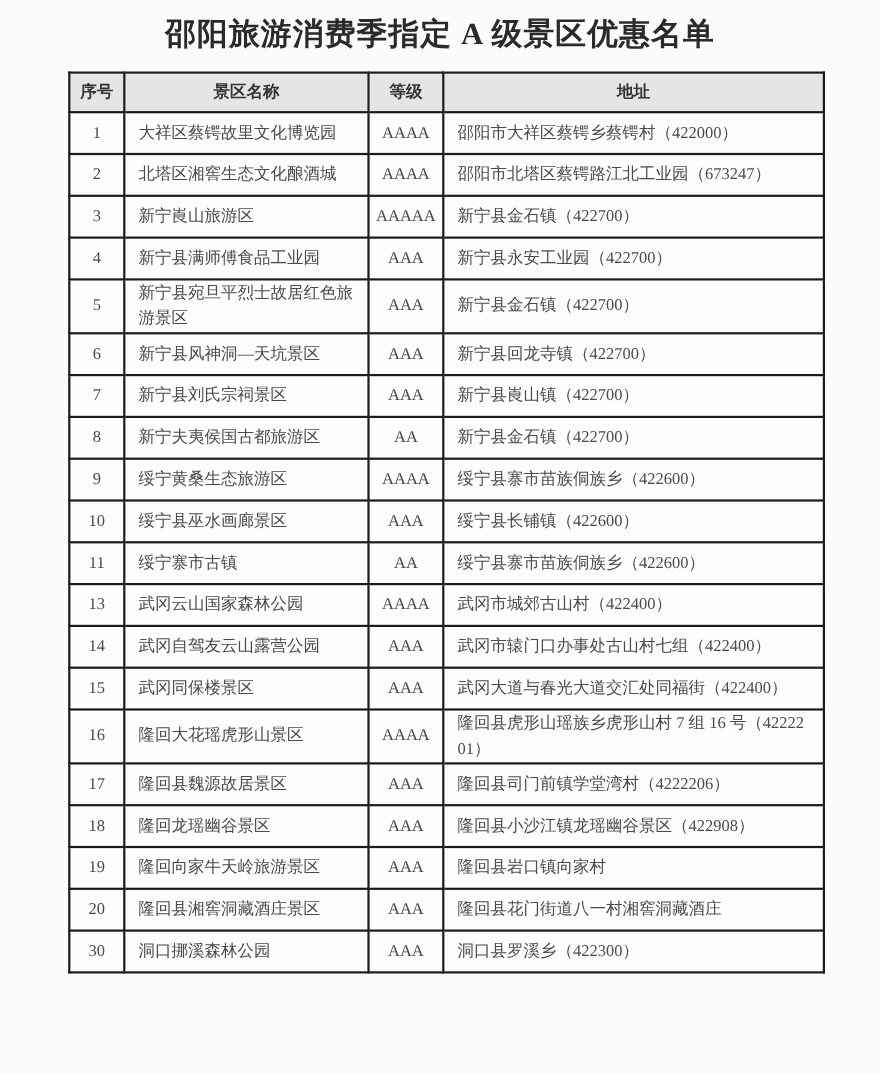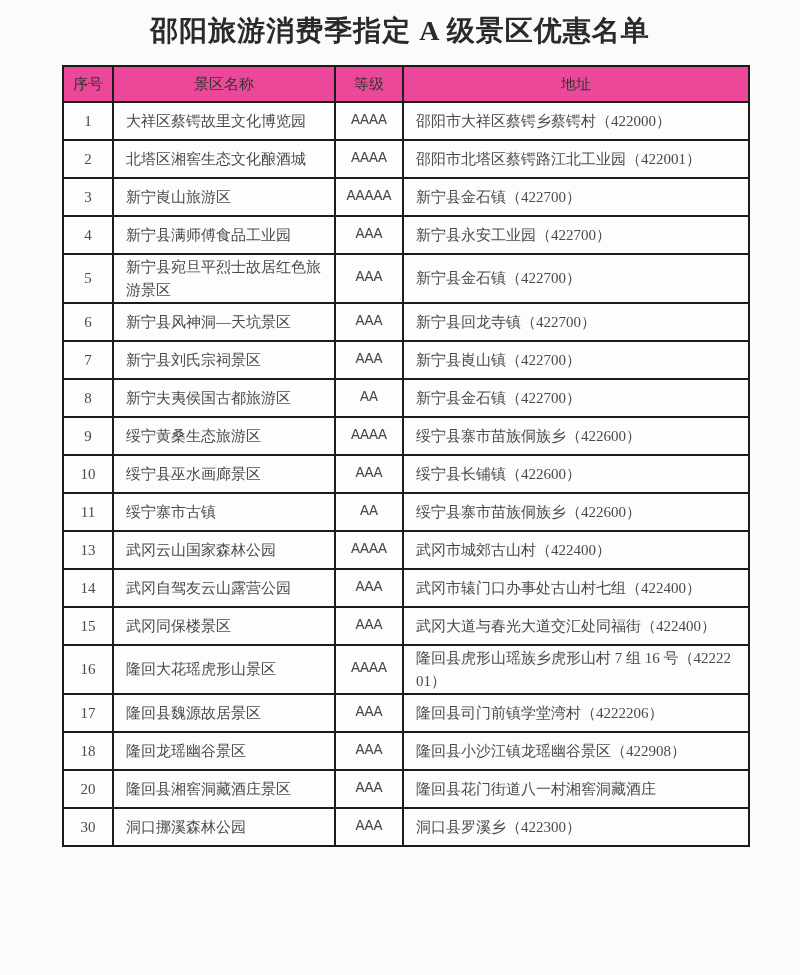--- a/index.html
+++ b/index.html
@@ -37,37 +37,37 @@
   table.roster td {
     border: 2.5px solid #1b1b1b;
     font-size: 15px;
     line-height: 1.5;
     box-sizing: border-box;
     overflow: hidden;
     word-break: break-all;
   }
   table.roster th {
     height: 36px;
-    font-weight: normal;
+    font-weight: bold;
     text-align: center;
     color: #333333;
-    background: #ec4899;
+    background: #e5e5e5;
   }
   table.roster td {
     height: 38px;
     color: #4a4a4a;
   }
   .center { text-align: center; }
   .left   { text-align: left; padding-left: 12px; padding-right: 10px; }
   .col-no    { width: 50px; }
   .col-name  { width: 222px; }
   .col-grade { width: 68px; }
   .col-addr  { width: auto; }
   .grade-text {
-    font-family: Liberation Mono, monospace;
+    font-family: Liberation Serif, serif;
     font-size: 14px;
     letter-spacing: 0px;
     color: #555555;
   }
 </style>
 </head>
 <body>
 
 <div class="page">
   <div class="doc-title">邵阳旅游消费季指定 A 级景区优惠名单</div>
@@ -91,21 +91,21 @@
         <tr>
           <td class="center">1</td>
           <td class="left">大祥区蔡锷故里文化博览园</td>
           <td class="center grade-text">AAAA</td>
           <td class="left">邵阳市大祥区蔡锷乡蔡锷村（422000）</td>
         </tr>
         <tr>
           <td class="center">2</td>
           <td class="left">北塔区湘窖生态文化酿酒城</td>
           <td class="center grade-text">AAAA</td>
-          <td class="left">邵阳市北塔区蔡锷路江北工业园（422001）</td>
+          <td class="left">邵阳市北塔区蔡锷路江北工业园（673247）</td>
         </tr>
         <tr>
           <td class="center">3</td>
           <td class="left">新宁崀山旅游区</td>
           <td class="center grade-text">AAAAA</td>
           <td class="left">新宁县金石镇（422700）</td>
         </tr>
         <tr>
           <td class="center">4</td>
           <td class="left">新宁县满师傅食品工业园</td>
@@ -182,20 +182,26 @@
           <td class="center">17</td>
           <td class="left">隆回县魏源故居景区</td>
           <td class="center grade-text">AAA</td>
           <td class="left">隆回县司门前镇学堂湾村（4222206）</td>
         </tr>
         <tr>
           <td class="center">18</td>
           <td class="left">隆回龙瑶幽谷景区</td>
           <td class="center grade-text">AAA</td>
           <td class="left">隆回县小沙江镇龙瑶幽谷景区（422908）</td>
+        </tr>
+        <tr>
+          <td class="center">19</td>
+          <td class="left">隆回向家牛天岭旅游景区</td>
+          <td class="center grade-text">AAA</td>
+          <td class="left">隆回县岩口镇向家村</td>
         </tr>
         <tr>
           <td class="center">20</td>
           <td class="left">隆回县湘窖洞藏酒庄景区</td>
           <td class="center grade-text">AAA</td>
           <td class="left">隆回县花门街道八一村湘窖洞藏酒庄</td>
         </tr>
         <tr>
           <td class="center">30</td>
           <td class="left">洞口挪溪森林公园</td>

